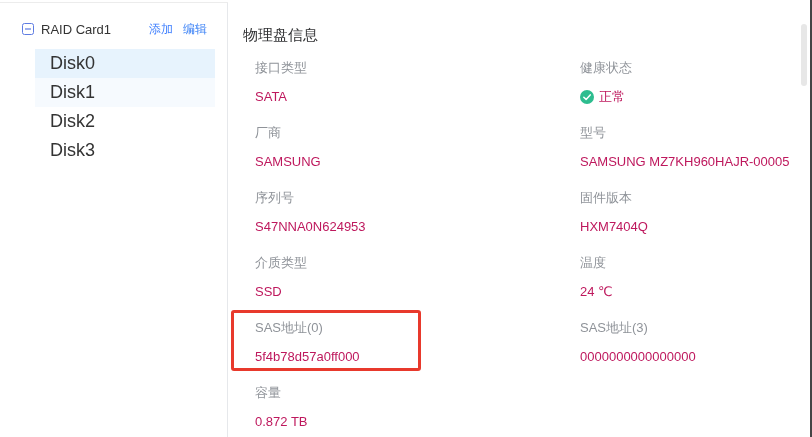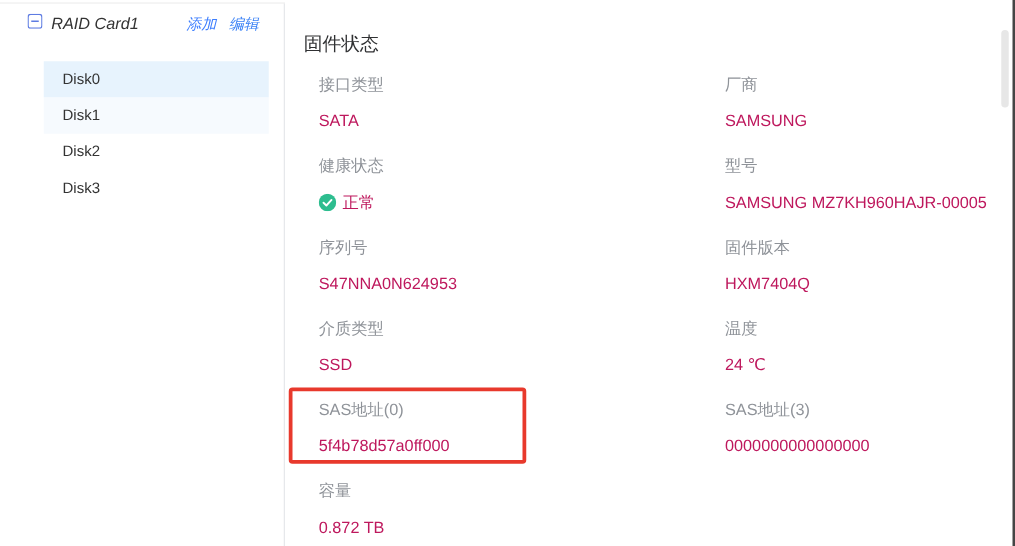--- a/index.html
+++ b/index.html
@@ -15,34 +15,34 @@
   
   .top-rule { position: absolute; top: 2px; left: 0; width: 810px; height: 1px; background: #ececec; }
   .right-edge { position: absolute; top: 0; right: 0; width: 2px; height: 437px; background: #454545; }
   .v-divider { position: absolute; top: 3px; bottom: 0; left: 227px; width: 1px; background: #e6e8eb; }
   .scroll-thumb { position: absolute; left: 801px; top: 24px; width: 6px; height: 62px; background: #e7e7e7; border-radius: 3px; }
 
   
   .sidebar { position: absolute; top: 3px; left: 0; width: 227px; bottom: 0; background: #fff; }
   .tree-node-row {
     height: 36px; margin-top: 8px;
-    display: flex; align-items: flex-start;
+    display: flex; align-items: center;
     padding-left: 22px; padding-right: 20px;
-    font-size: 13px; color: #333; font-style: italic;
+    font-size: 13px; color: #333;
   }
   .collapse-icon { width: 12px; height: 12px; flex: 0 0 12px; cursor: pointer; display: block; }
   .node-label { margin-left: 7px; flex: 1; white-space: nowrap; }
   .node-action { font-size: 12px; cursor: pointer; white-space: nowrap; }
   .action-add { color: #3d7efe; }
   .action-edit { color: #3b82f6; margin-left: 10px; }
 
   .disk-list { margin-top: 2px; }
   .disk-item {
     margin-left: 35px; width: 180px; height: 29px; line-height: 29px;
-    padding-left: 15px; font-size: 12px; color: #333; cursor: pointer;
+    padding-left: 15px; font-size: 18px; color: #333; cursor: pointer;
   }
   .disk-item.selected { background: #e7f3fd; }
   .disk-item.hovered  { background: #f6fafe; }
 
   
   .main { position: absolute; left: 228px; top: 0; right: 2px; bottom: 0; padding: 26px 0 0 15px; background: #fff; }
   .main-title { font-size: 15px; color: #303133; }
 
   .fields-grid {
     margin-top: 14px; margin-left: 12px;
@@ -78,43 +78,43 @@
     <div class="disk-item selected">Disk0</div>
     <div class="disk-item hovered">Disk1</div>
     <div class="disk-item">Disk2</div>
     <div class="disk-item">Disk3</div>
   </div>
 </div>
 
 <div class="v-divider"></div>
 
 <div class="main">
-  <div class="main-title">固件状态</div>
+  <div class="main-title">物理盘信息</div>
 
   <div class="fields-grid">
 
     <div class="field">
       <div class="field-label">接口类型</div>
       <div class="field-value">SATA</div>
-    </div>
-
-    <div class="field">
-      <div class="field-label">厂商</div>
-      <div class="field-value">SAMSUNG</div>
     </div>
 
     <div class="field">
       <div class="field-label">健康状态</div>
       <div class="field-value">
         <svg class="status-icon" viewBox="0 0 14 14">
           <circle cx="7" cy="7" r="7" fill="#2dbd8f"></circle>
           <path d="M3.8 7.2 L6.1 9.4 L10.2 4.9" fill="none" stroke="#ffffff" stroke-width="1.5" stroke-linecap="round" stroke-linejoin="round"></path>
         </svg>
         <span>正常</span>
       </div>
+    </div>
+
+    <div class="field">
+      <div class="field-label">厂商</div>
+      <div class="field-value">SAMSUNG</div>
     </div>
 
     <div class="field">
       <div class="field-label">型号</div>
       <div class="field-value">SAMSUNG MZ7KH960HAJR-00005</div>
     </div>
 
     <div class="field">
       <div class="field-label">序列号</div>
       <div class="field-value">S47NNA0N624953</div>

